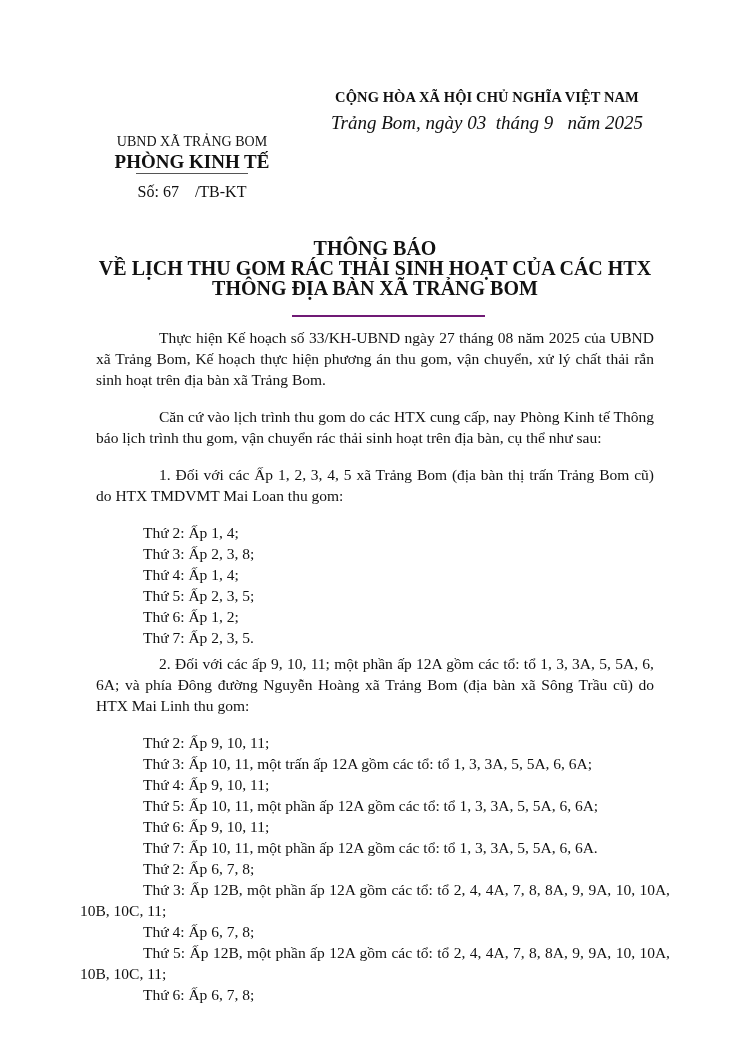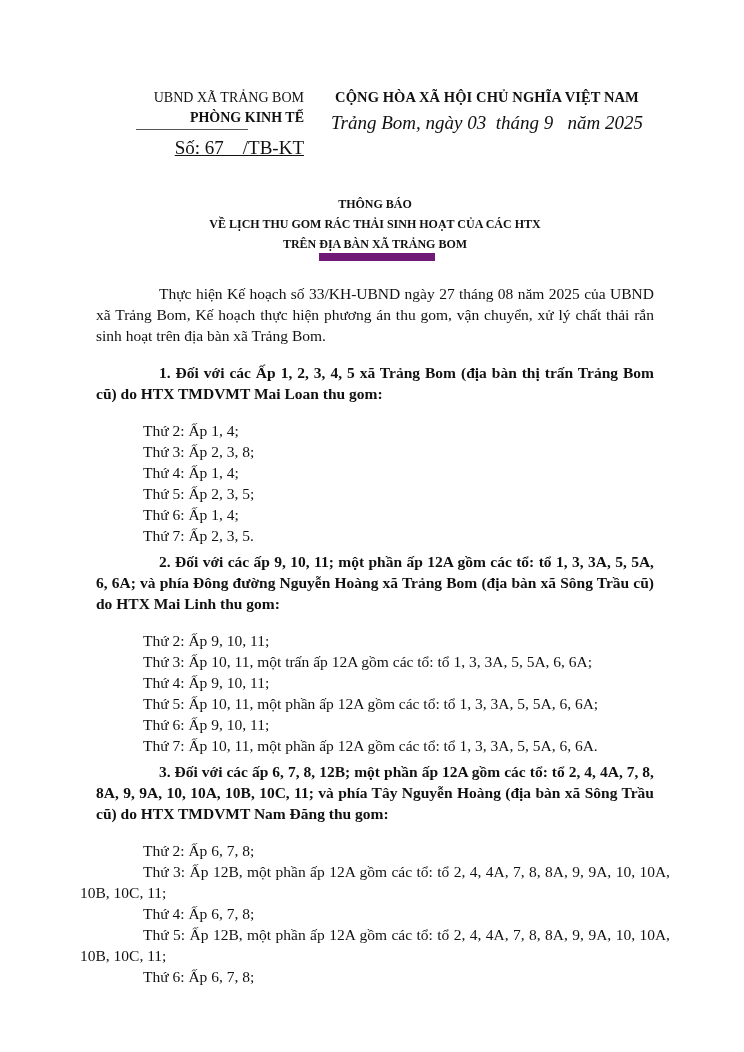--- a/index.html
+++ b/index.html
@@ -12,54 +12,54 @@
     background: #ffffff;
     color: #111111;
     font-family: "Liberation Serif", "DejaVu Serif", serif;
     font-size: 15.5px;
     line-height: 21px;
     overflow: hidden;
   }
 
   
   .header { display: flex; align-items: flex-start; }
-  .header-left  { width: 224px; text-align: right; line-height: 18px; padding-top: 1px; }
+  .header-left  { width: 224px; text-align: center; line-height: 18px; padding-top: 1px; margin-top: 44px; }
   .header-right { flex: 1; text-align: center; line-height: 18px; }
 
   .agency-parent { font-size: 14px; }
-  .agency-name   { font-weight: bold; font-size: 14px; margin-top: 2px; }
+  .agency-name   { font-weight: bold; font-size: 19px; margin-top: 2px; }
   .agency-name .rule {
     display: block; width: 112px; margin: 2px auto 0;
     border-bottom: 1px solid #555555; height: 0;
   }
-  .doc-number { margin-top: 9px; font-size: 19px; white-space: pre; text-decoration: underline; }
+  .doc-number { margin-top: 9px; font-size: 16px; white-space: pre; }
 
   .national-title { font-weight: bold; font-size: 14.5px; letter-spacing: 0.1px; }
   .motto { margin-top: 2px; }
   .motto-inner {
     display: inline-block; font-weight: bold; font-size: 14.5px;
     padding: 0 2px 3px 2px; border-bottom: 2px solid #7a7a7a;
   }
   .dateline { margin-top: 8px; font-style: italic; font-size: 19px; white-space: pre; }
 
   
   .title-block {
     margin-top: 37px; text-align: center;
-    font-weight: bold; font-size: 12px; line-height: 20px;
+    font-weight: bold; font-size: 20px; line-height: 20px;
   }
   .title-block .t3 { white-space: pre; }
-  .title-block .u { border-bottom: 8px solid #701a75; padding-bottom: 2px; }
+  .title-block .u { border-bottom: 2px solid #701a75; padding-bottom: 16px; }
 
   
   .para {
     margin: 16px; text-align: justify; text-indent: 63px;
   }
   .p1 { margin-top: 29px; }
   .p2 { margin-top: 5px; }
-  .section-heading { font-weight: bold; margin-top: 5px; }
+  .section-heading { font-weight: normal; margin-top: 5px; }
   .sched { margin: 0; }
 </style>
 </head>
 <body>
 
 <div class="page">
 
   <div class="header">
     <div class="header-left">
       <div class="agency-parent">UBND XÃ TRẢNG BOM</div>
@@ -72,47 +72,47 @@
 
     <div class="header-right">
       <div class="national-title">CỘNG HÒA XÃ HỘI CHỦ NGHĨA VIỆT NAM</div>
       <div class="dateline">Trảng Bom, ngày 03  tháng 9   năm 2025</div>
     </div>
   </div>
 
   <div class="title-block">
     <div class="t1">THÔNG BÁO</div>
     <div class="t2">VỀ LỊCH THU GOM RÁC THẢI SINH HOẠT CỦA CÁC HTX</div>
-    <div class="t3"><span>TRÊN </span><span class="u">ĐỊA BÀN XÃ TRẢNG</span><span> BOM</span></div>
+    <div class="t3"><span>THÔNG </span><span class="u">ĐỊA BÀN XÃ TRẢNG</span><span> BOM</span></div>
   </div>
 
   <p class="para p1">Thực hiện Kế hoạch số 33/KH-UBND ngày 27 tháng 08 năm 2025 của UBND xã Trảng Bom, Kế hoạch thực hiện phương án thu gom, vận chuyển, xử lý chất thải rắn sinh hoạt trên địa bàn xã Trảng Bom.</p>
+  <p class="para p2">Căn cứ vào lịch trình thu gom do các HTX cung cấp, nay Phòng Kinh tế Thông báo lịch trình thu gom, vận chuyển rác thải sinh hoạt trên địa bàn, cụ thể như sau:</p>
 
   <section>
     <p class="para section-heading">1. Đối với các Ấp 1, 2, 3, 4, 5 xã Trảng Bom (địa bàn thị trấn Trảng Bom cũ) do HTX TMDVMT Mai Loan thu gom:</p>
     <p class="para sched">Thứ 2: Ấp 1, 4;</p>
     <p class="para sched">Thứ 3: Ấp 2, 3, 8;</p>
     <p class="para sched">Thứ 4: Ấp 1, 4;</p>
     <p class="para sched">Thứ 5: Ấp 2, 3, 5;</p>
-    <p class="para sched">Thứ 6: Ấp 1, 4;</p>
+    <p class="para sched">Thứ 6: Ấp 1, 2;</p>
     <p class="para sched">Thứ 7: Ấp 2, 3, 5.</p>
   </section>
 
   <section>
     <p class="para section-heading">2. Đối với  các ấp 9, 10, 11; một phần ấp 12A gồm các tổ: tổ 1, 3, 3A, 5, 5A, 6, 6A; và phía Đông đường Nguyễn Hoàng xã Trảng Bom (địa bàn xã Sông Trầu cũ) do HTX Mai Linh thu gom:</p>
     <p class="para sched">Thứ 2: Ấp 9, 10, 11;</p>
     <p class="para sched">Thứ 3: Ấp 10, 11, một trấn ấp 12A gồm  các tổ: tổ 1, 3, 3A, 5, 5A, 6, 6A;</p>
     <p class="para sched">Thứ 4: Ấp 9, 10, 11;</p>
     <p class="para sched">Thứ 5: Ấp 10, 11, một phần ấp 12A gồm  các tổ: tổ 1, 3, 3A, 5, 5A, 6, 6A;</p>
     <p class="para sched">Thứ 6: Ấp 9, 10, 11;</p>
     <p class="para sched">Thứ 7: Ấp 10, 11, một phần ấp 12A gồm  các tổ: tổ 1, 3, 3A, 5, 5A, 6, 6A.</p>
   </section>
 
   <section>
-    <p class="para section-heading">3. Đối với các ấp 6, 7, 8, 12B; một phần ấp 12A gồm các tổ: tổ 2, 4, 4A, 7, 8, 8A, 9, 9A, 10, 10A, 10B, 10C, 11; và phía Tây Nguyễn Hoàng (địa bàn xã Sông Trầu cũ) do HTX TMDVMT Nam Đăng thu gom:</p>
     <p class="para sched">Thứ 2: Ấp 6, 7, 8;</p>
     <p class="para sched">Thứ 3: Ấp 12B, một phần ấp 12A gồm các tổ: tổ 2, 4, 4A, 7, 8, 8A, 9, 9A, 10, 10A, 10B, 10C, 11;</p>
     <p class="para sched">Thứ 4: Ấp 6, 7, 8;</p>
     <p class="para sched">Thứ 5: Ấp 12B, một phần ấp 12A gồm các tổ: tổ 2, 4, 4A, 7, 8, 8A, 9, 9A, 10, 10A, 10B, 10C, 11;</p>
     <p class="para sched">Thứ 6: Ấp 6, 7, 8;</p>
   </section>
 
 </div>
 
 </body></html>

